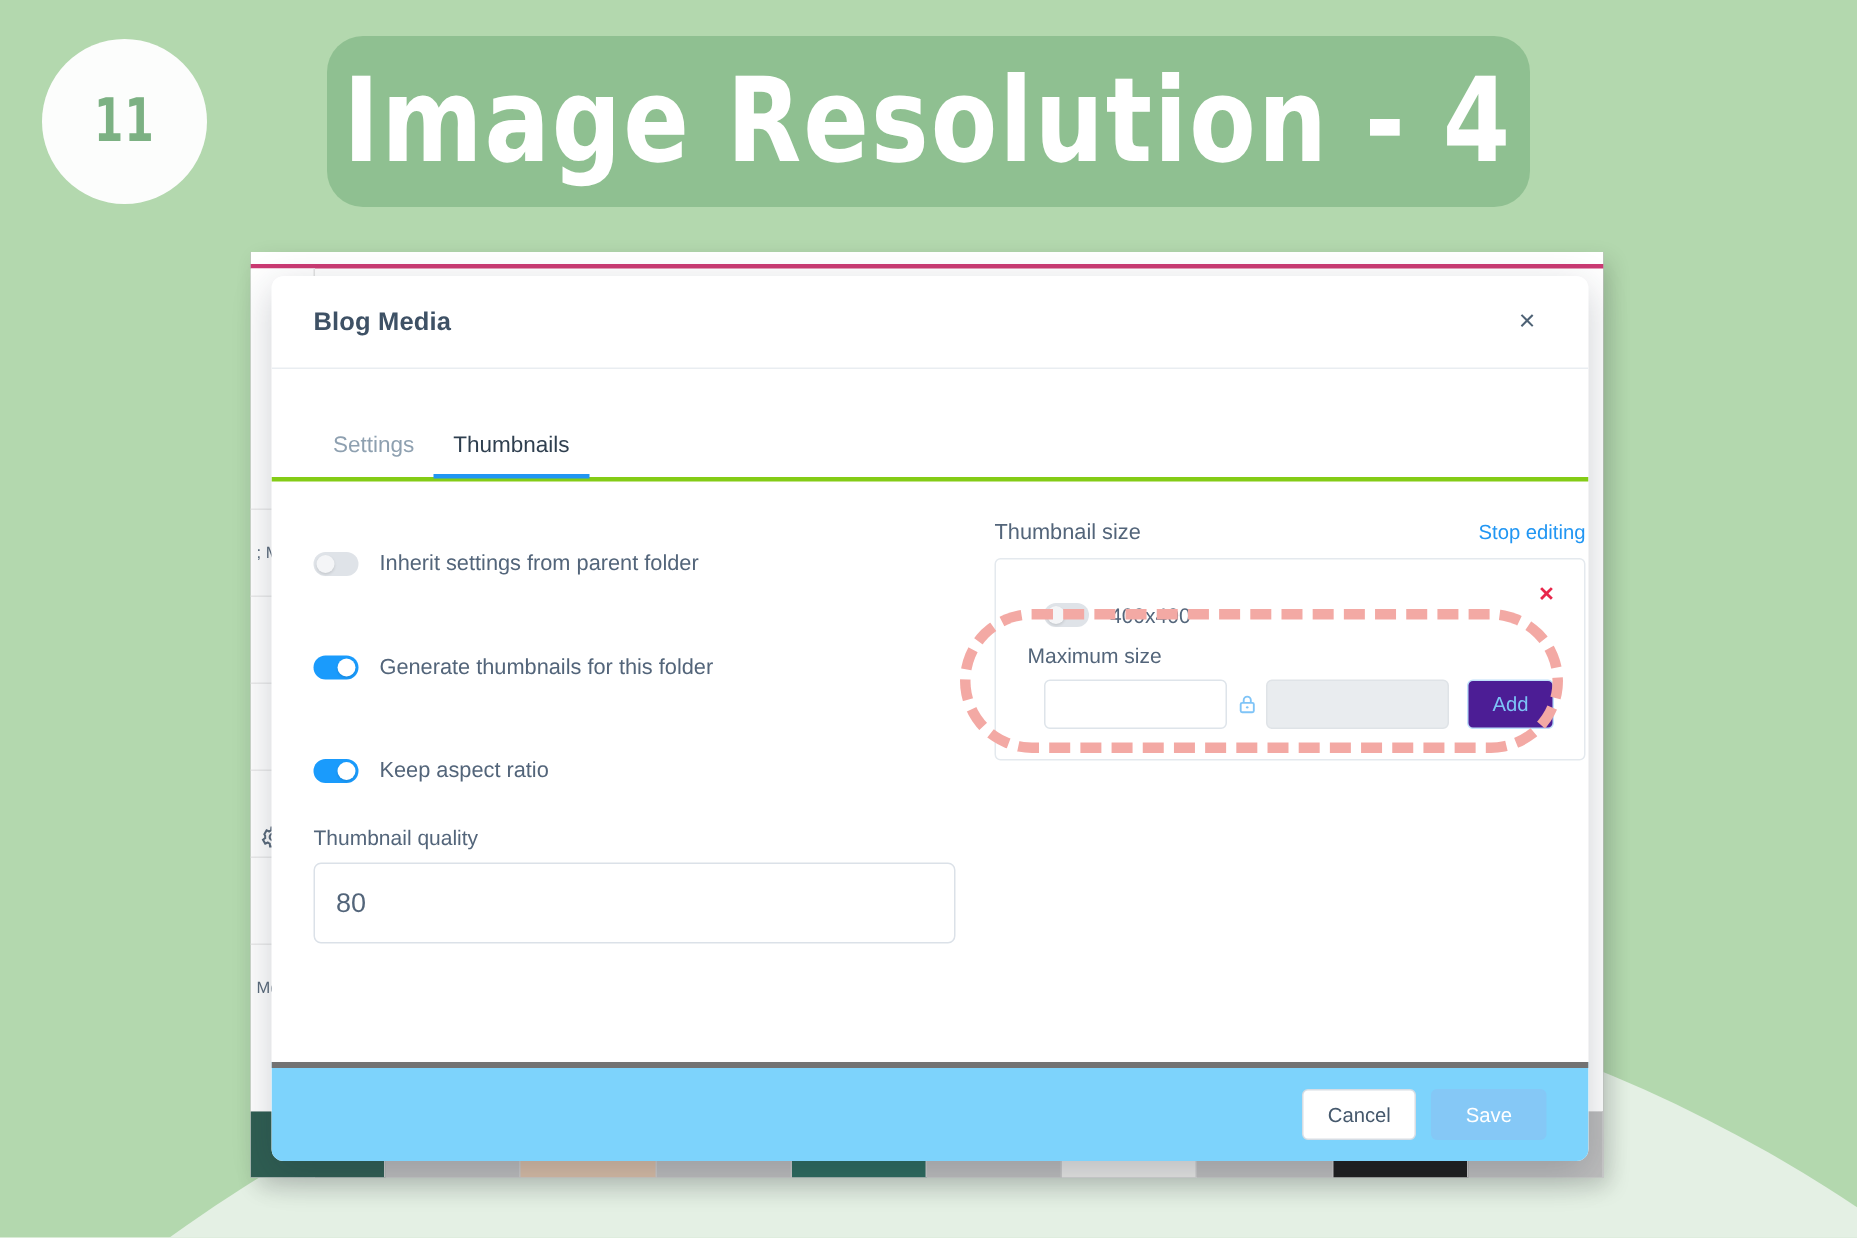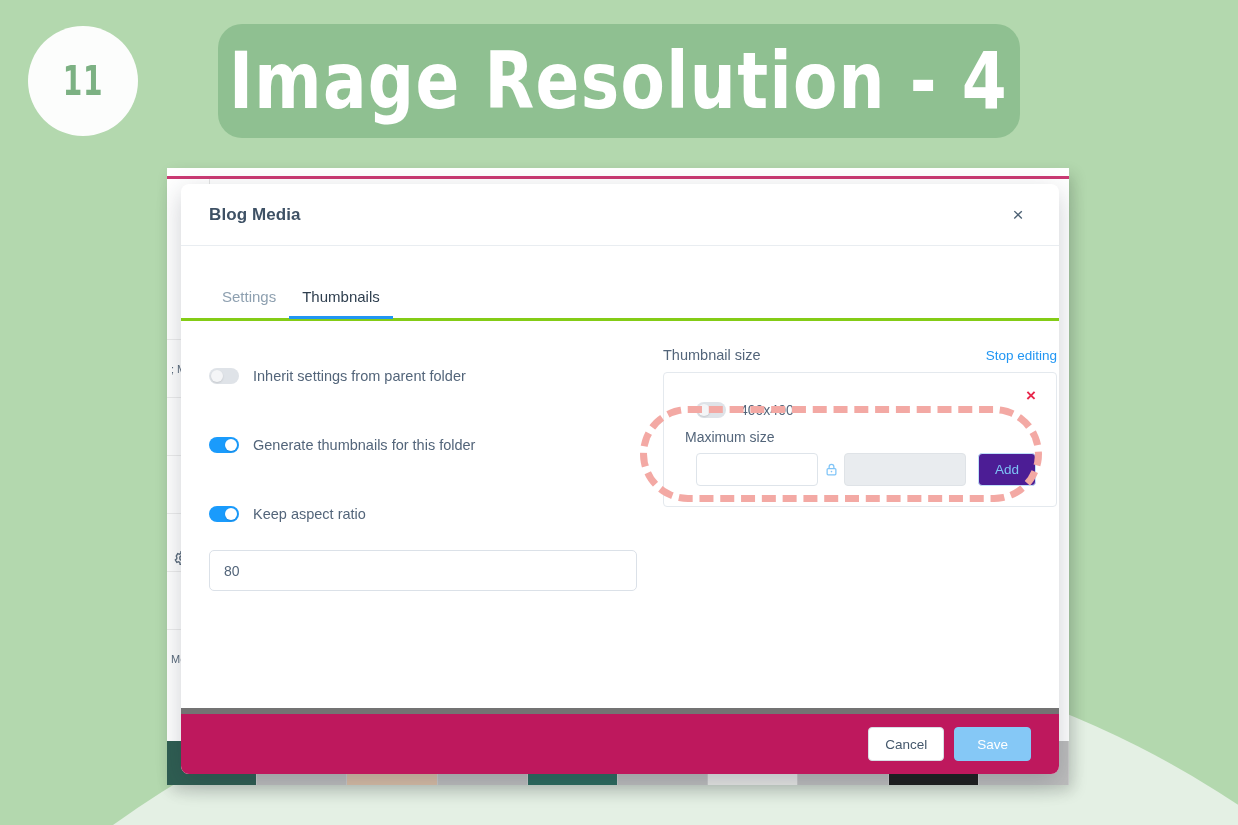--- a/index.html
+++ b/index.html
@@ -242,26 +242,26 @@
     color: #53657a;
   }
 
   .field-label {
     font-size: 14px;
     color: #53657a;
     margin-bottom: 9px;
   }
   .text-input {
     width: 100%;
-    height: 41px;
+    height: 54px;
     box-sizing: border-box;
     border: 1px solid #dbe1e8;
     border-radius: 5px;
     padding: 0 14px;
-    font-size: 14px;
+    font-size: 18px;
     color: #53657a;
     background: #ffffff;
     font-family: "Liberation Sans", sans-serif;
   }
   .text-input::placeholder { color: #b6c0cb; }
 
   
   #thumb-head {
     display: flex;
     align-items: baseline;
@@ -339,22 +339,22 @@
     background: #4c1d95;
     color: #7cc3f6;
     font-size: 13.5px;
     cursor: pointer;
     font-family: "Liberation Sans", sans-serif;
   }
 
   #modal-footer {
     flex: 0 0 66px;
     height: 66px;
-    background: #be185d;
-    border-top: 6px solid #737373;
+    background: #7dd3fc;
+    border-top: 4px solid #737373;
     display: flex;
     align-items: center;
     justify-content: flex-end;
     padding-right: 28px;
     box-sizing: border-box;
   }
   .footer-btn {
     height: 34px;
     border-radius: 4px;
     font-size: 13.5px;
@@ -453,20 +453,21 @@
         <div class="toggle-label">Generate thumbnails for this folder</div>
       </div>
 
       <div class="toggle-row" style="margin-bottom:24px;">
         <div class="switch on">
             <div class="knob"></div>
           </div>
         <div class="toggle-label">Keep aspect ratio</div>
       </div>
 
+      <div class="field-label">Thumbnail quality</div>
       <input class="text-input" value="80" style="">
     </div>
 
     <div id="col-right">
       <div id="thumb-head">
         <div id="thumb-head-label">Thumbnail size</div>
         <button id="stop-editing">Stop editing</button>
       </div>
 
       <div id="thumb-card">

